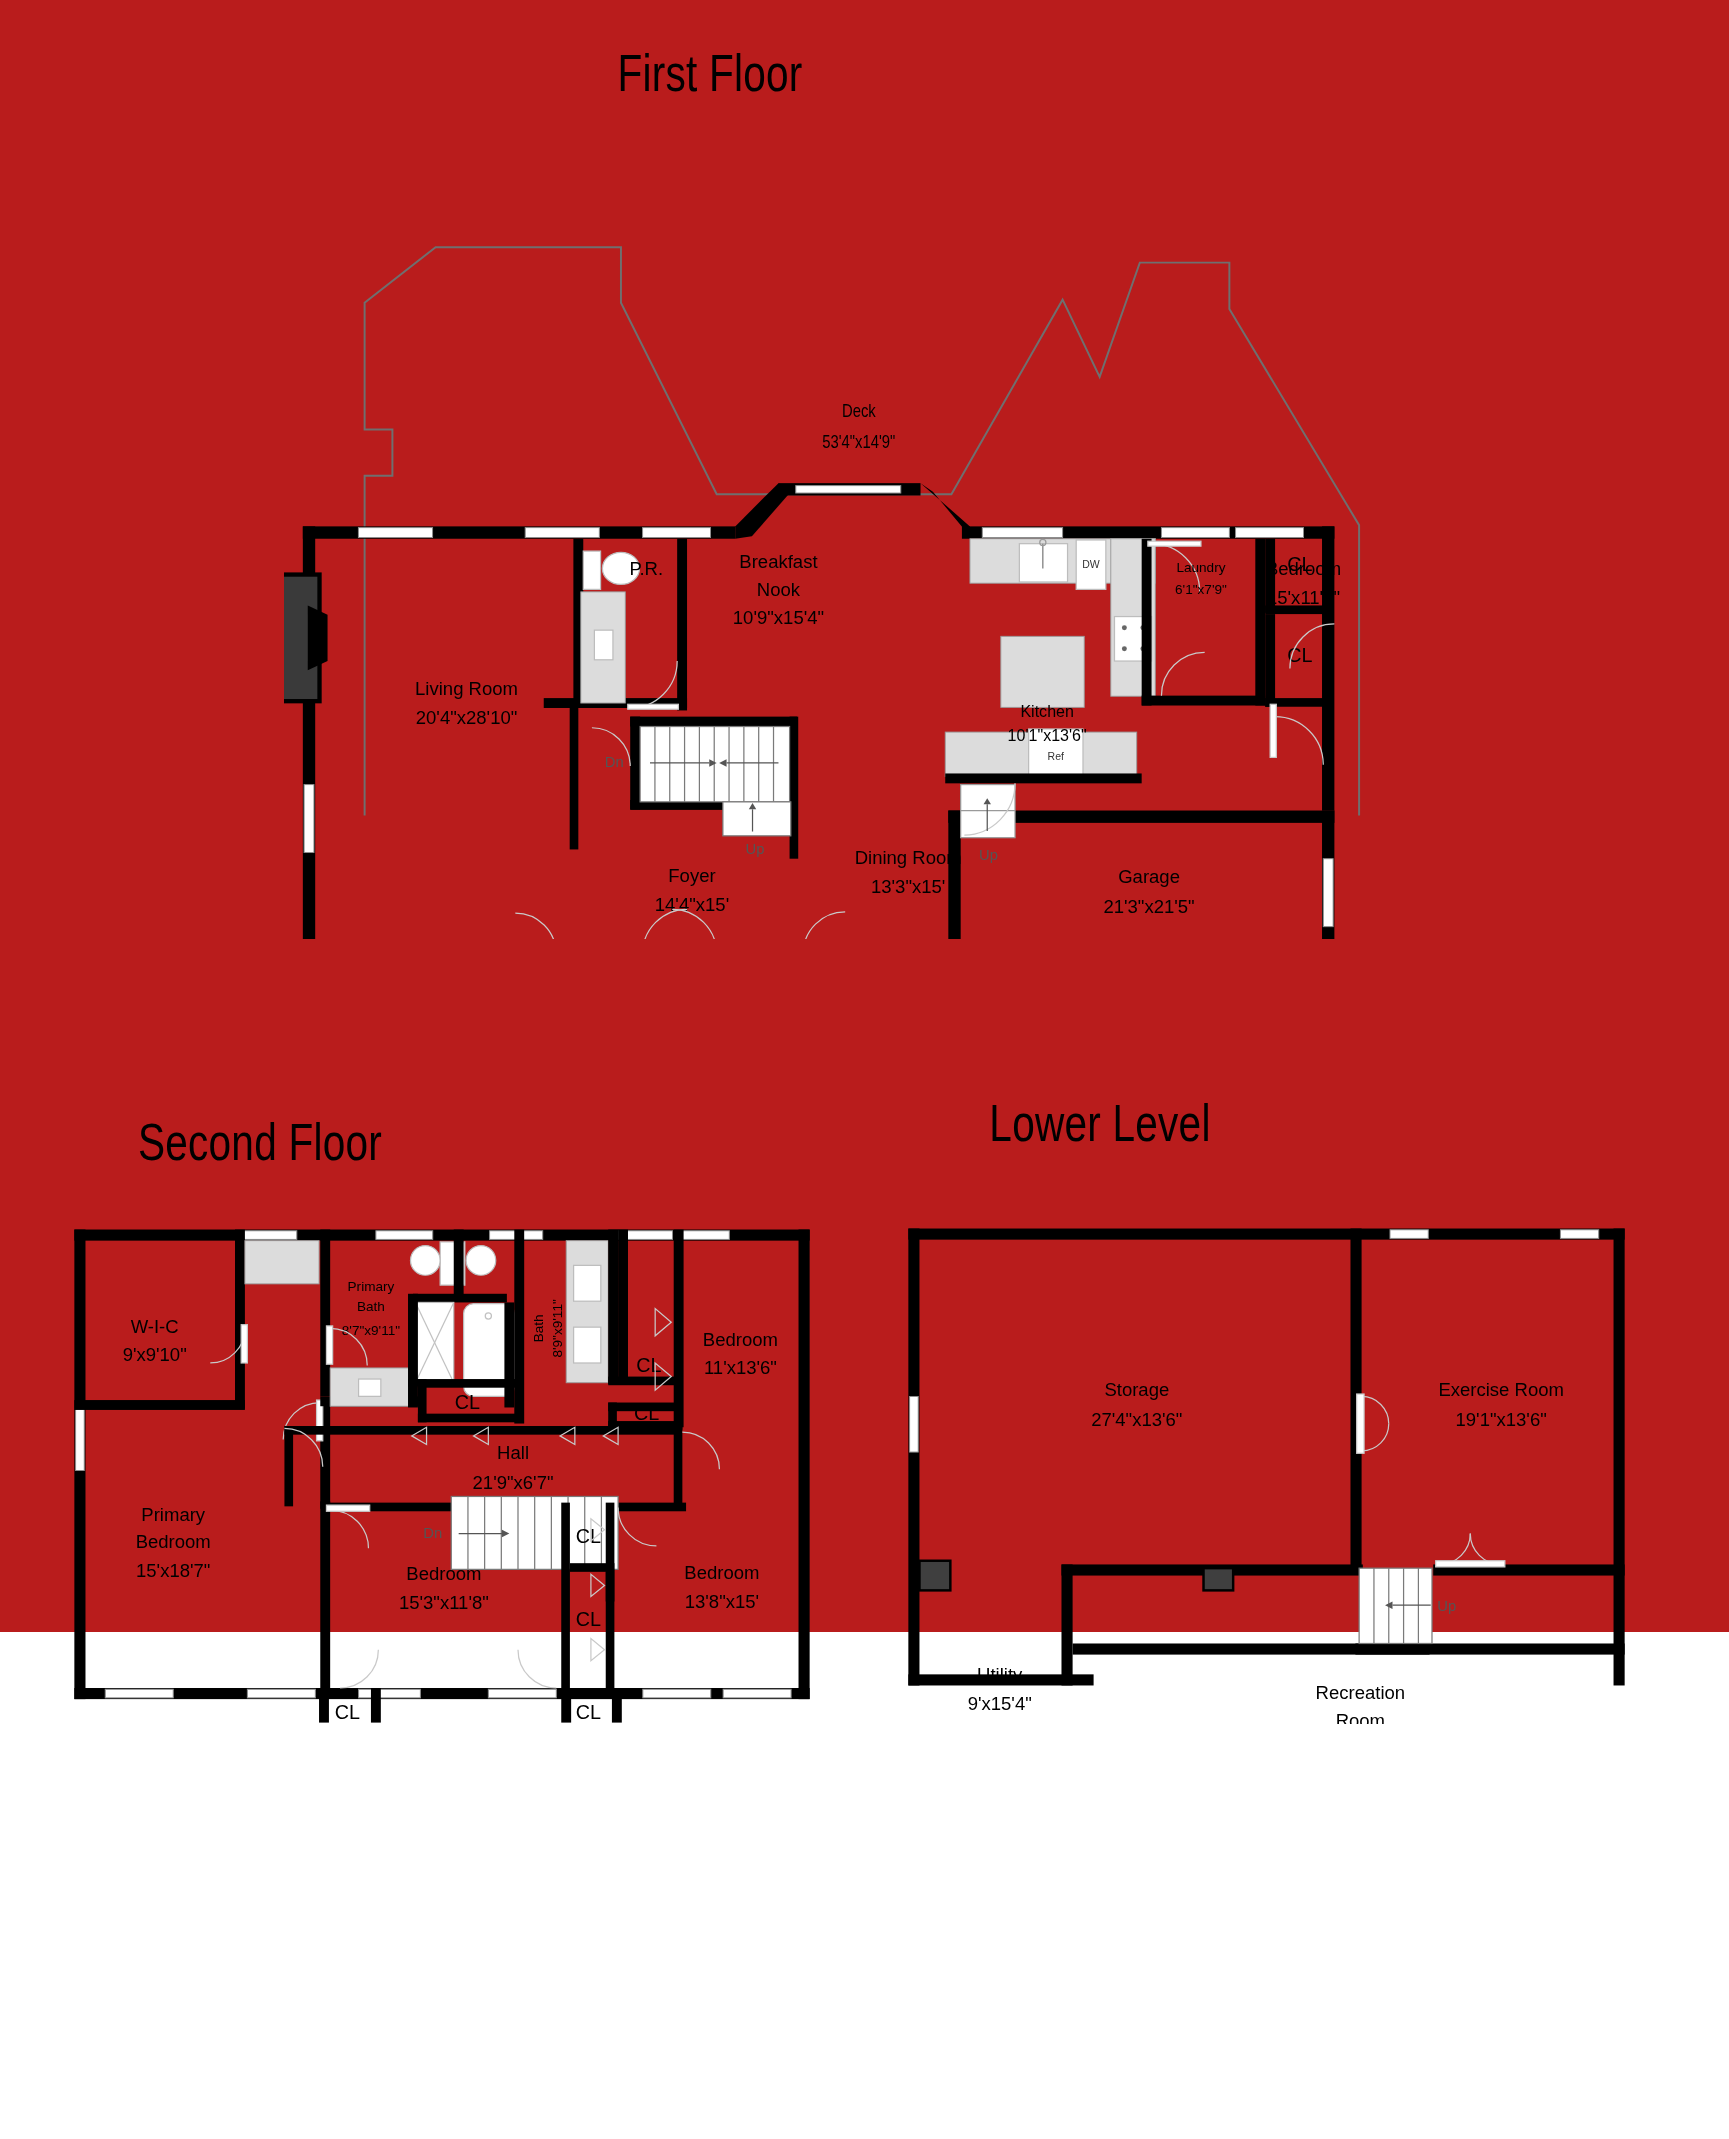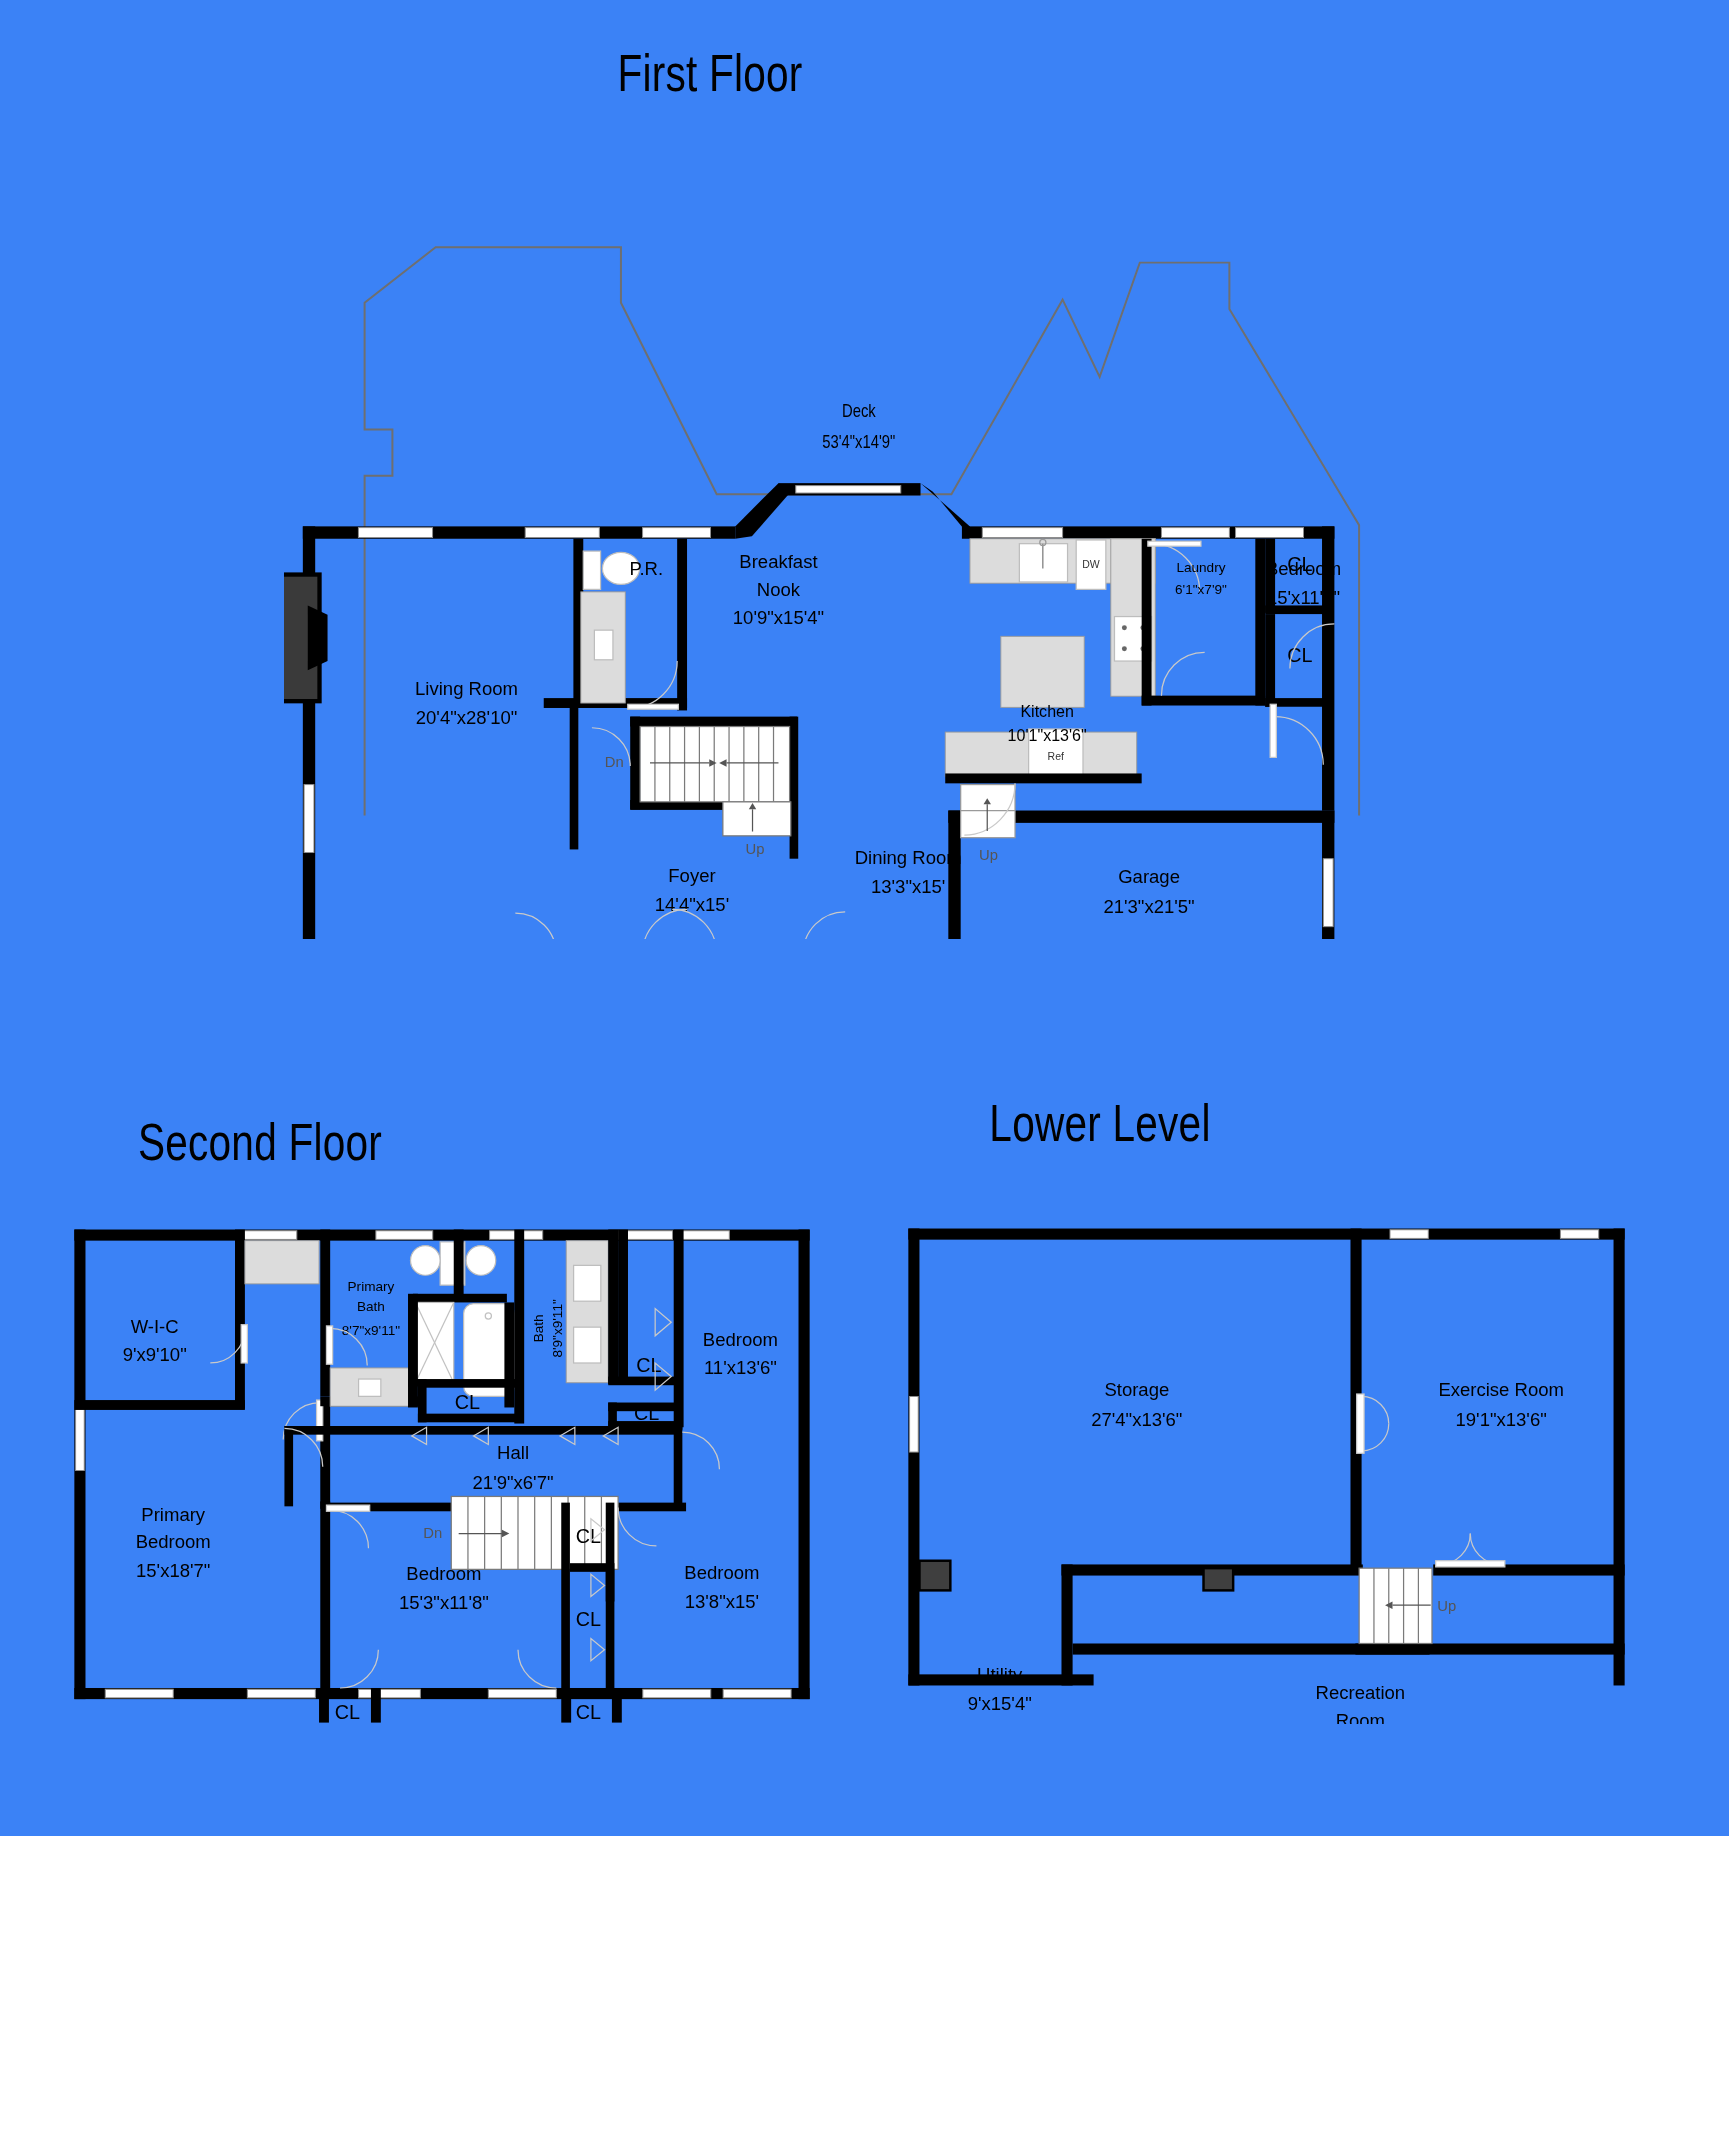--- a/index.html
+++ b/index.html
@@ -1,17 +1,17 @@
 <!DOCTYPE html>
 <html style="font-size:10px"><head>
 <meta charset="utf-8">
 <style>
   html,body{margin:0;padding:0;background:#ffffff;}
   body{width:1730px;height:2140px;font-family:"Liberation Sans",sans-serif;color:#000;overflow:hidden;}
-  .page{position:relative;width:1730px;height:1836px;background:#3b82f6;}
+  .page{position:relative;width:1730px;height:1632px;background:#b91c1c;}
   .floor-title{
     position:absolute;
     font-family:"Liberation Sans",sans-serif;
     font-weight:400;
     font-size:52px;
     letter-spacing:0.3px;
     transform:scaleX(0.78);
     transform-origin:center center;
     white-space:nowrap;
     text-align:center;

